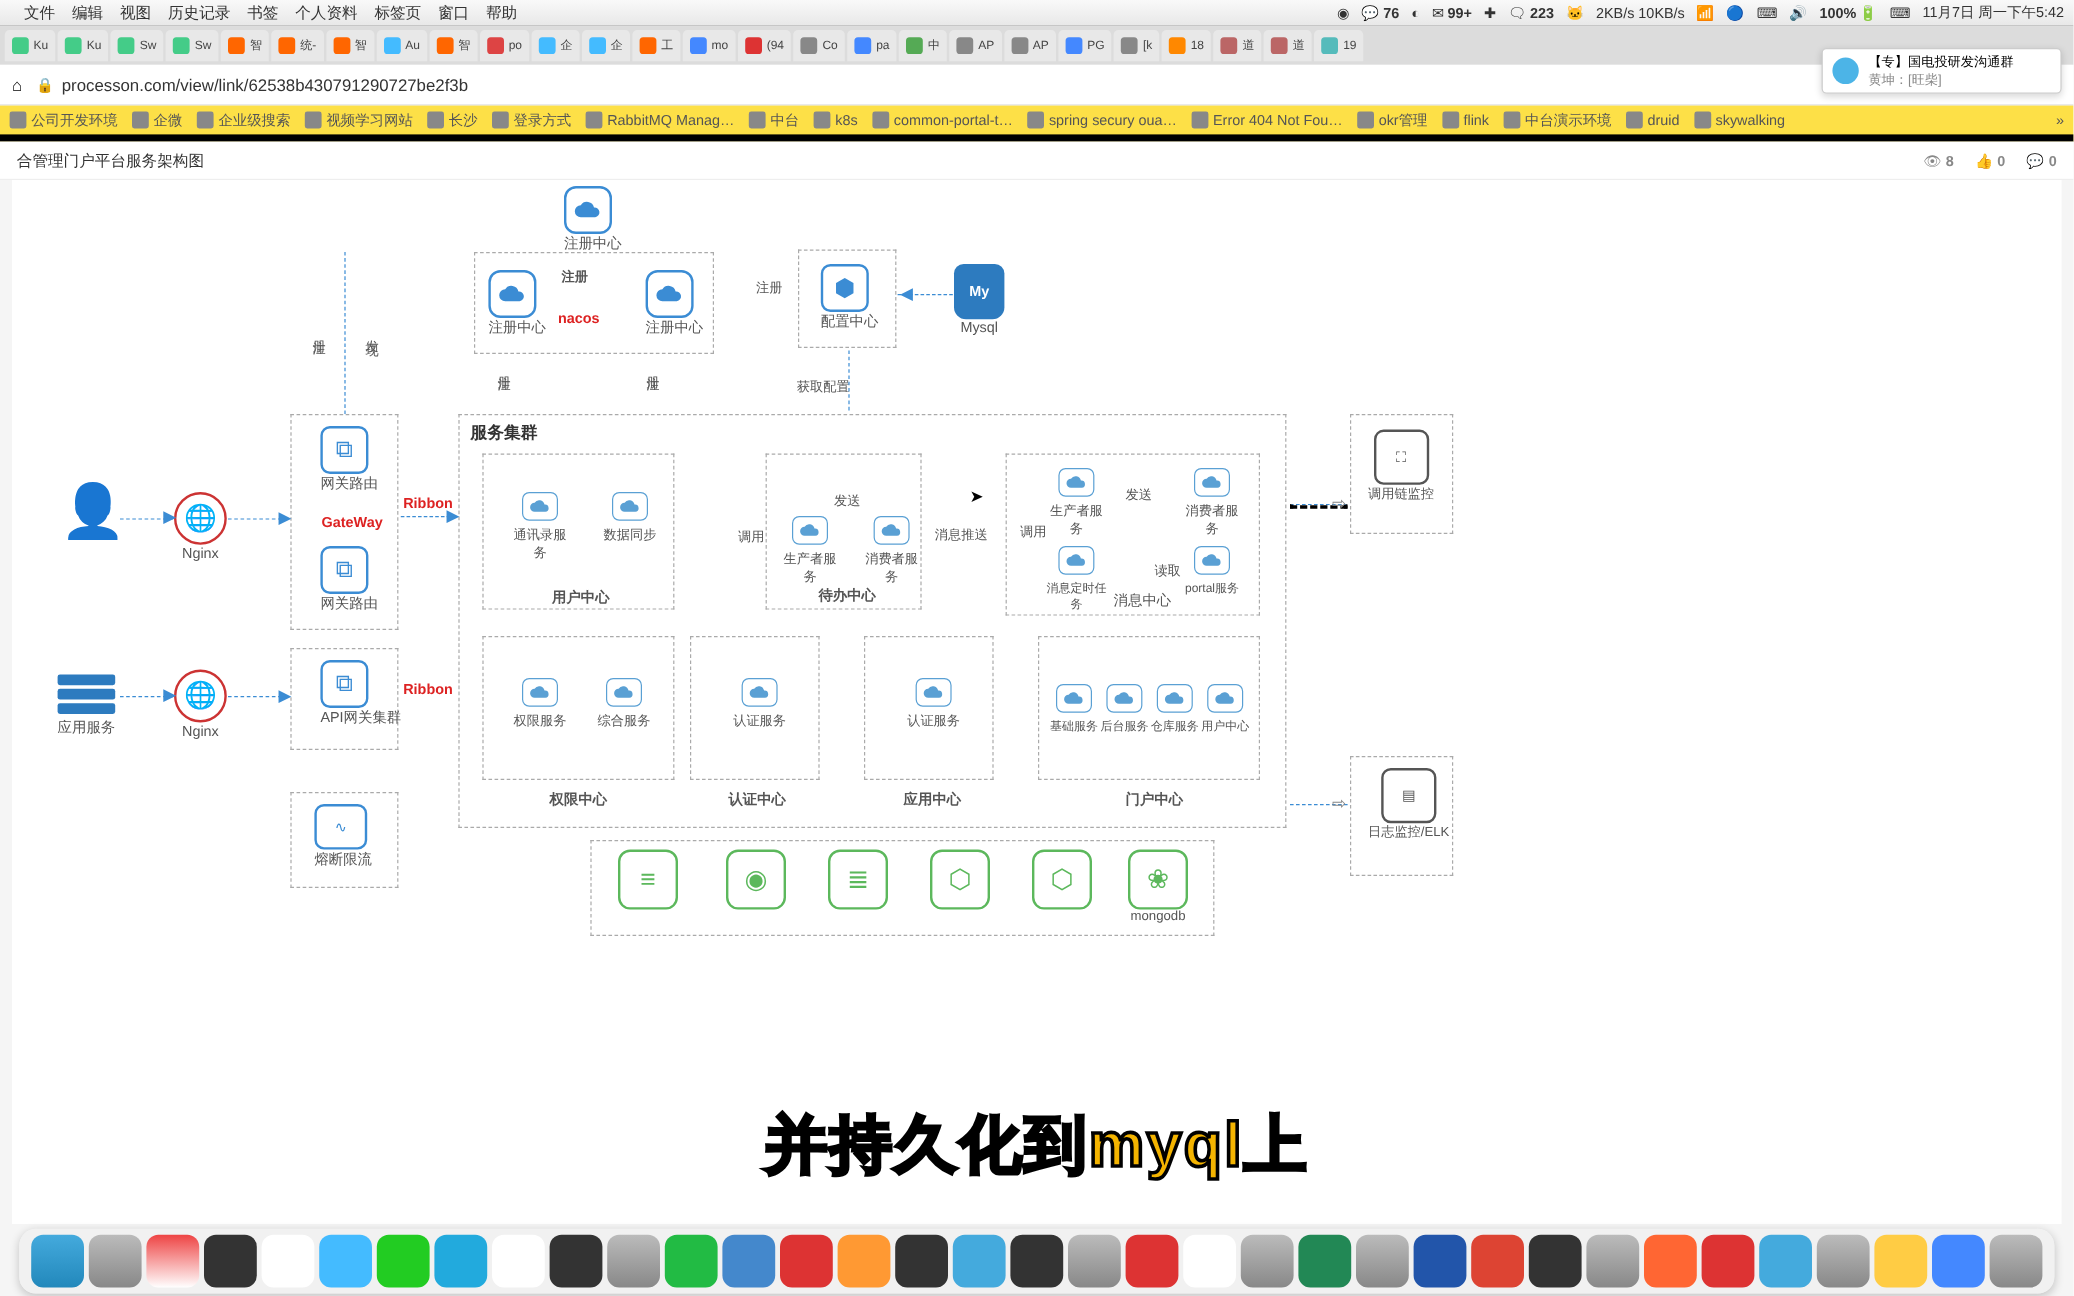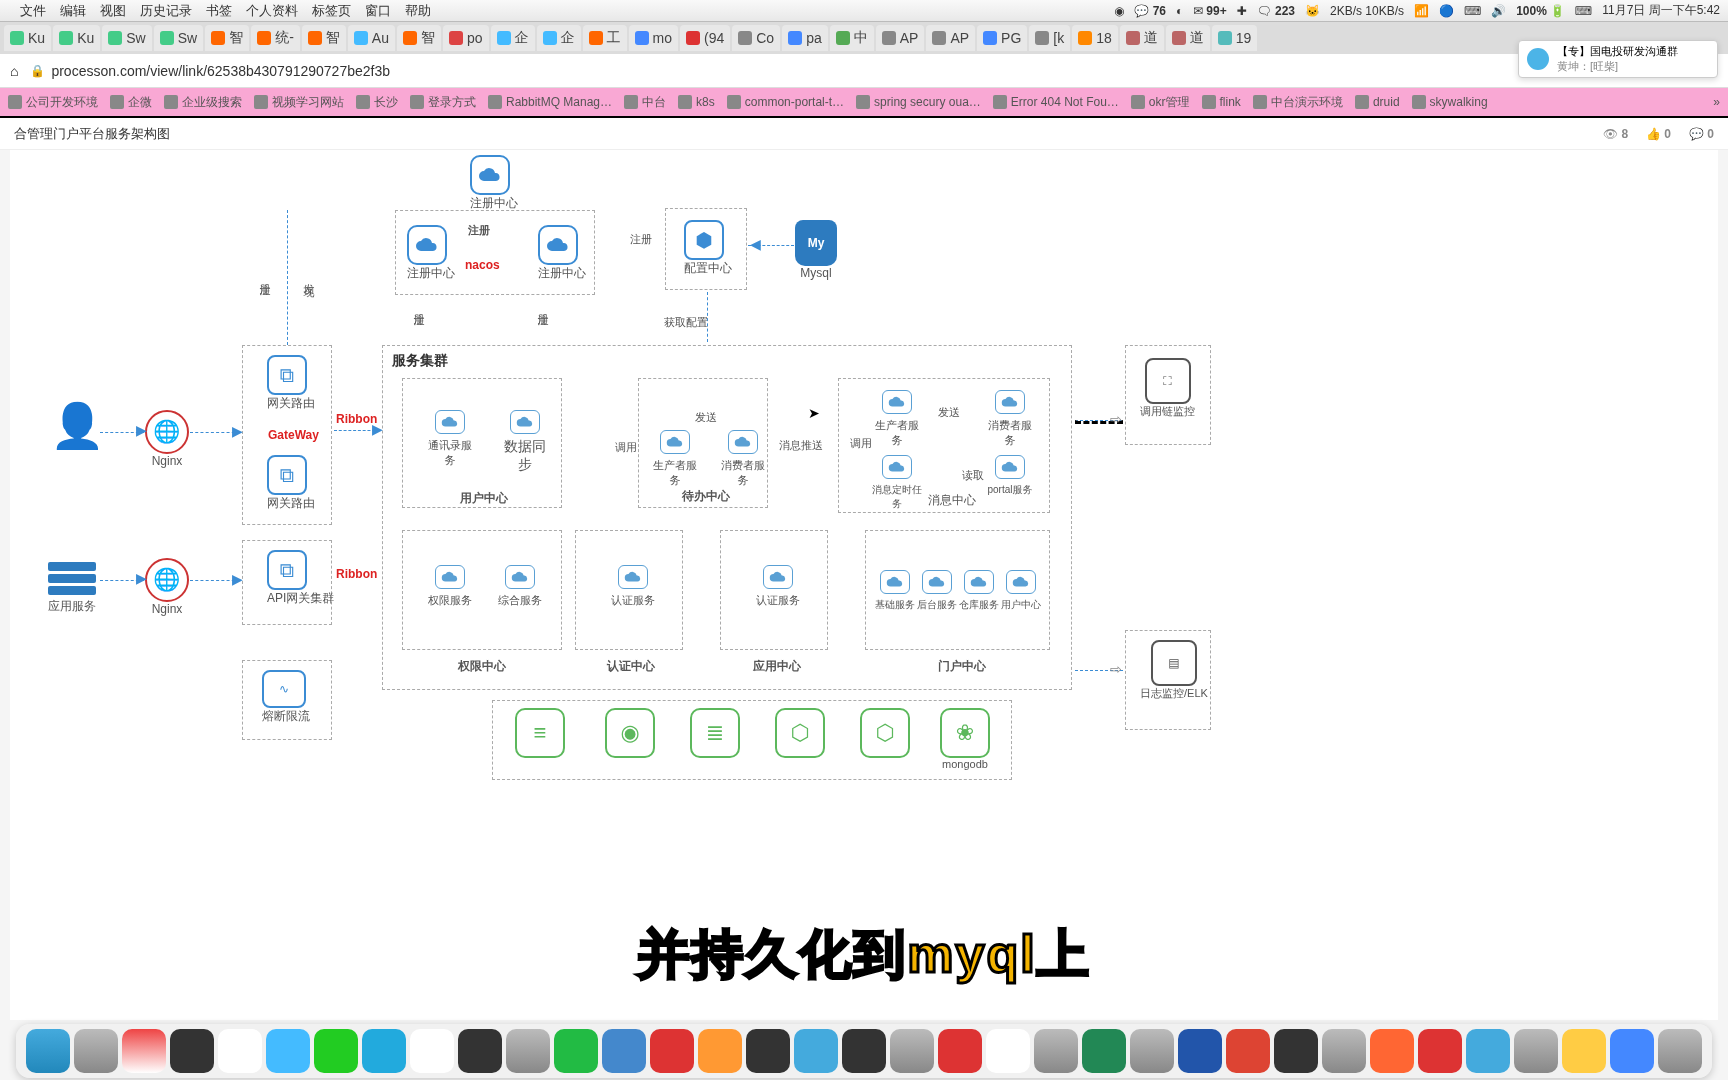--- a/index.html
+++ b/index.html
@@ -7,35 +7,35 @@
 
 
 .menubar{height:22px;background:linear-gradient(#f9f9f9,#e8e8e8);border-bottom:1px solid #bbb;display:flex;align-items:center;padding:0 8px;font-size:13px;color:#333;}
 .menubar .apple{margin-right:12px;}
 .menubar .mitem{margin-right:14px;cursor:default;}
 .menubar .right{margin-left:auto;display:flex;align-items:center;gap:10px;font-size:12px;}
 .menubar .right span{display:inline-flex;align-items:center;gap:3px;}
 
 
 .tabs{height:32px;background:#dcdcdc;display:flex;align-items:center;padding:0 4px;gap:2px;overflow:hidden;}
-.tabs .tab{display:flex;align-items:center;gap:4px;height:26px;padding:0 6px;background:#e8e8e8;border-radius:4px 4px 0 0;font-size:14px;color:#444;flex-shrink:0;}
+.tabs .tab{display:flex;align-items:center;gap:4px;height:26px;padding:0 6px;background:#e8e8e8;border-radius:4px 4px 0 0;font-size:10px;color:#444;flex-shrink:0;}
 .tabs .fav{width:14px;height:14px;border-radius:3px;display:inline-block;}
 
 
 .popup{position:absolute;top:40px;right:10px;width:200px;height:38px;background:#fff;border:1px solid #ccc;border-radius:4px;padding:4px 8px;font-size:11px;display:flex;align-items:center;gap:8px;box-shadow:0 2px 6px rgba(0,0,0,.15);}
 .popup .ic{width:22px;height:22px;border-radius:11px;background:#4cb4e7;}
 
 
 .addr{height:34px;background:#fff;display:flex;align-items:center;padding:0 10px;border-bottom:1px solid #ddd;}
 .addr .home{margin-right:12px;font-size:14px;}
 .addr .lock{margin-right:6px;font-size:12px;color:#555;}
 .addr .url{font-size:14px;color:#333;}
 
 
-.bm{height:30px;background:#f9a8d4;display:flex;align-items:center;padding:0 8px;gap:12px;border-bottom:2px solid #000000;font-size:12px;color:#555;overflow:hidden;}
+.bm{height:30px;background:#fde047;display:flex;align-items:center;padding:0 8px;gap:12px;border-bottom:6px solid #000000;font-size:12px;color:#555;overflow:hidden;}
 .bm .bi{display:flex;align-items:center;gap:4px;flex-shrink:0;}
 .bm .bi .fic{width:14px;height:14px;background:#888;border-radius:2px;display:inline-block;}
 
 
 .doctitle{height:32px;background:#fff;display:flex;align-items:center;justify-content:space-between;padding:0 14px;border-bottom:1px solid #eee;text-align:right;}
 .doctitle .t{font-size:13px;color:#333;}
 .doctitle .meta{display:flex;align-items:center;gap:18px;font-size:12px;color:#888;}
 
 
 .canvas{position:absolute;left:10px;right:10px;top:150px;bottom:60px;background:#fff;}
@@ -409,21 +409,21 @@
           </svg>
         </div>
         <div class="lbl" style="font-size:11px">通讯录服务</div>
       </div>
   <div class="node" style="left:490px;top:260px;width:50px">
         <div class="smallic">
           <svg viewBox="0 0 24 16">
             <path d="M6 14a5 5 0 010-10 6 6 0 0111 2 4 4 0 011 8H6z"></path>
           </svg>
         </div>
-        <div class="lbl" style="font-size:14px">数据同步</div>
+        <div class="lbl" style="font-size:11px">数据同步</div>
       </div>
   <div class="lbl" style="position:absolute;left:450px;top:340px;font-weight:bold">用户中心</div>
   <span class="edgetxt" style="left:605px;top:290px">调用</span>
 
   <div class="dashedbox" style="left:628px;top:228px;width:130px;height:130px"></div>
   <div class="node" style="left:640px;top:280px;width:50px">
         <div class="smallic">
           <svg viewBox="0 0 24 16">
             <path d="M6 14a5 5 0 010-10 6 6 0 0111 2 4 4 0 011 8H6z"></path>
           </svg>

